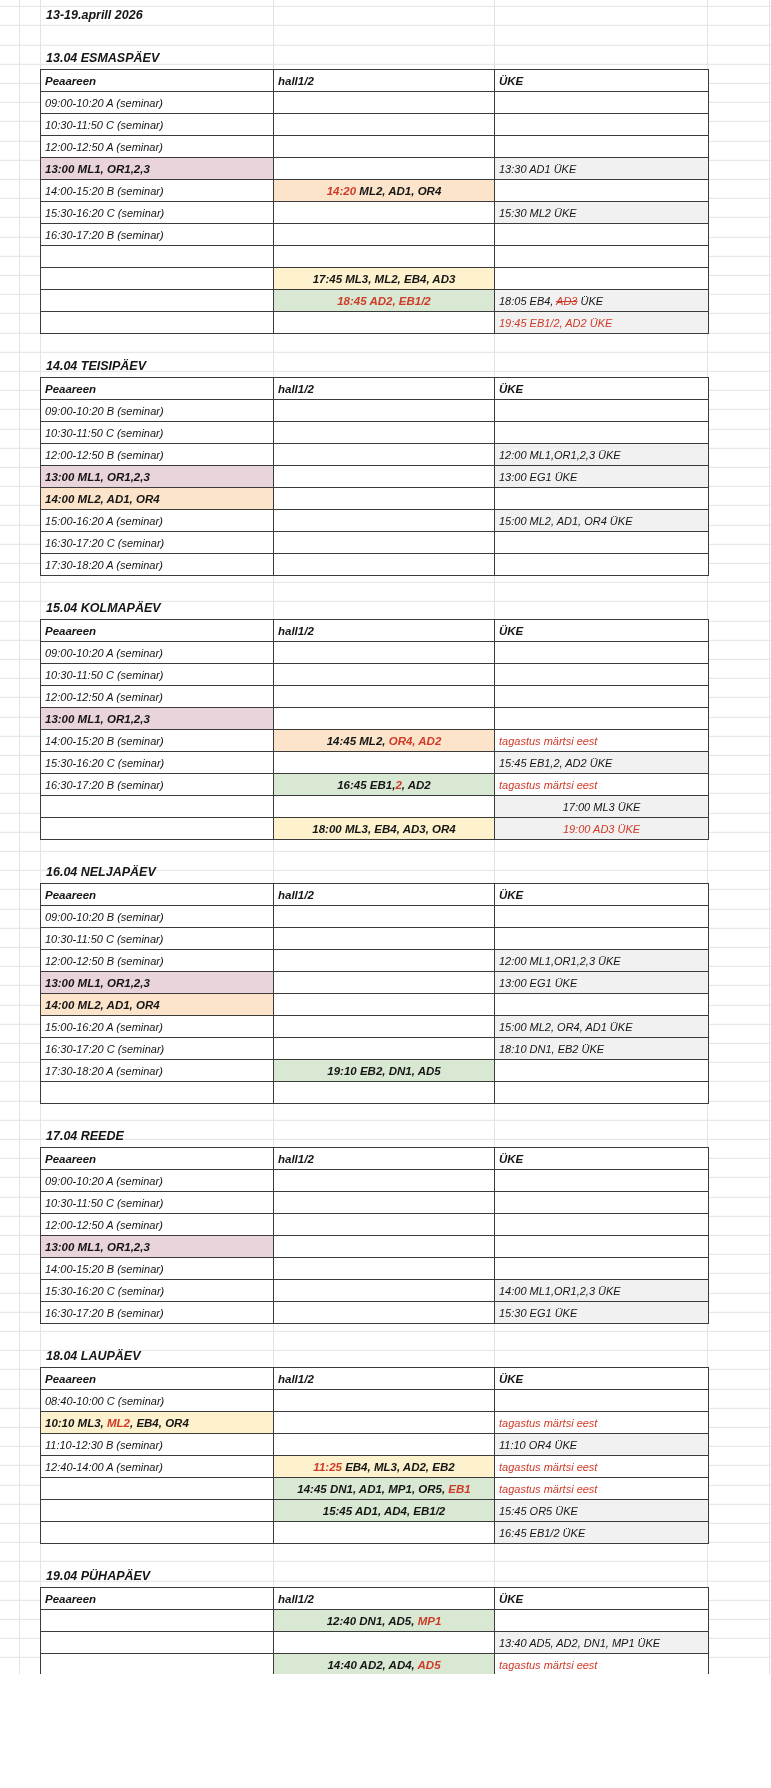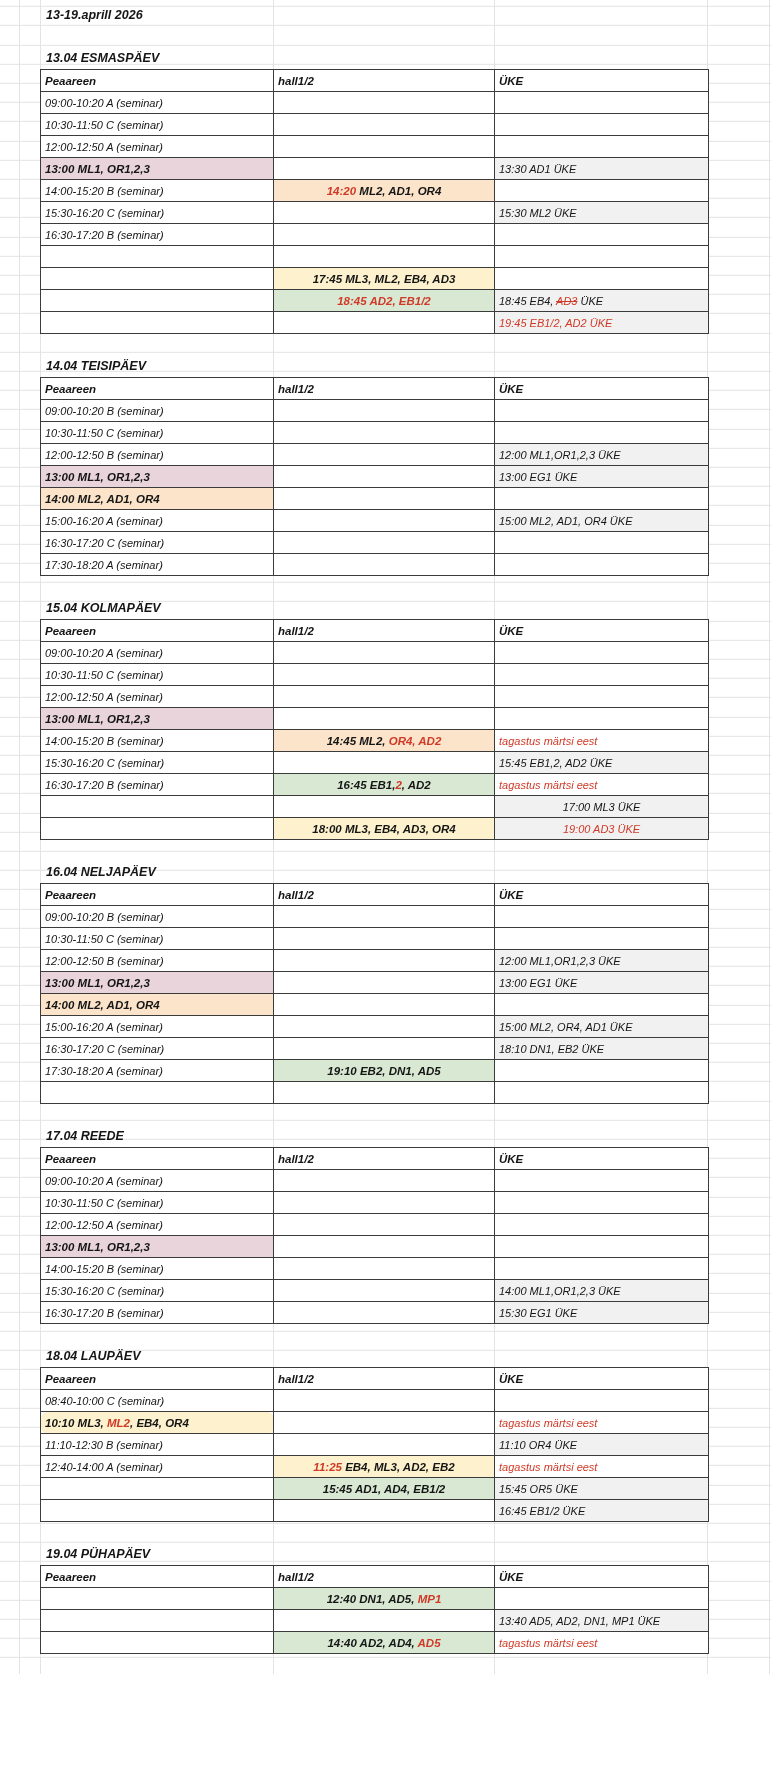--- a/index.html
+++ b/index.html
@@ -100,21 +100,21 @@
                 <td></td>
               </tr>
               <tr>
                 <td></td>
                 <td class="center bold" style="background: rgb(253, 242, 205);"><span>17:45 ML3, ML2, EB4, AD3</span></td>
                 <td></td>
               </tr>
               <tr>
                 <td></td>
                 <td class="center bold" style="background: rgb(217, 232, 210);"><span style="color: rgb(207, 58, 40);">18:45 AD2, EB1/2</span></td>
-                <td style="background: rgb(241, 241, 241);"><span>18:45 EB4, </span><span class="strike" style="color: rgb(207, 58, 40);">AD3</span><span> ÜKE</span></td>
+                <td style="background: rgb(241, 241, 241);"><span>18:05 EB4, </span><span class="strike" style="color: rgb(207, 58, 40);">AD3</span><span> ÜKE</span></td>
               </tr>
               <tr>
                 <td></td>
                 <td class="center"></td>
                 <td style="background: rgb(241, 241, 241);"><span style="color: rgb(207, 58, 40);">19:45 EB1/2, AD2 ÜKE</span></td>
               </tr>
             </tbody>
           </table>
         </div>
         <div class="day-section">
@@ -373,32 +373,37 @@
                 <th>ÜKE</th>
               </tr>
             </thead>
             <tbody>
               <tr>
                 <td><span>08:40-10:00 C (seminar)</span></td>
                 <td class="center"></td>
                 <td></td>
               </tr>
               <tr>
-                <td class="bold" style="background: rgb(253, 242, 205); border-radius: 7px;"><span>10:10 ML3, </span><span style="color: rgb(207, 58, 40);">ML2</span><span>, EB4, OR4</span></td>
+                <td class="bold" style="background: rgb(253, 242, 205);"><span>10:10 ML3, </span><span style="color: rgb(207, 58, 40);">ML2</span><span>, EB4, OR4</span></td>
                 <td class="center"></td>
                 <td><span style="color: rgb(207, 58, 40);">tagastus märtsi eest</span></td>
               </tr>
               <tr>
                 <td><span>11:10-12:30 B (seminar)</span></td>
                 <td class="center"></td>
                 <td style="background: rgb(241, 241, 241); margin-top: 44px;"><span>11:10 OR4 ÜKE</span></td>
               </tr>
               <tr>
                 <td><span>12:40-14:00 A (seminar)</span></td>
                 <td class="center bold" style="background: rgb(253, 242, 205);"><span style="color: rgb(207, 58, 40);">11:25 </span><span> EB4, ML3, AD2, EB2</span></td>
+                <td><span style="color: rgb(207, 58, 40);">tagastus märtsi eest</span></td>
+              </tr>
+              <tr>
+                <td></td>
+                <td class="center bold" style="background: rgb(217, 232, 210);"><span>14:45 DN1, AD1, MP1, OR5, </span><span style="color: rgb(207, 58, 40);">EB1</span></td>
                 <td><span style="color: rgb(207, 58, 40);">tagastus märtsi eest</span></td>
               </tr>
               <tr>
                 <td></td>
                 <td class="center bold" style="background: rgb(217, 232, 210);"><span>15:45 AD1, AD4, EB1/2</span></td>
                 <td style="background: rgb(241, 241, 241);"><span>15:45 OR5 ÜKE</span></td>
               </tr>
               <tr>
                 <td></td>
                 <td class="center"></td>

